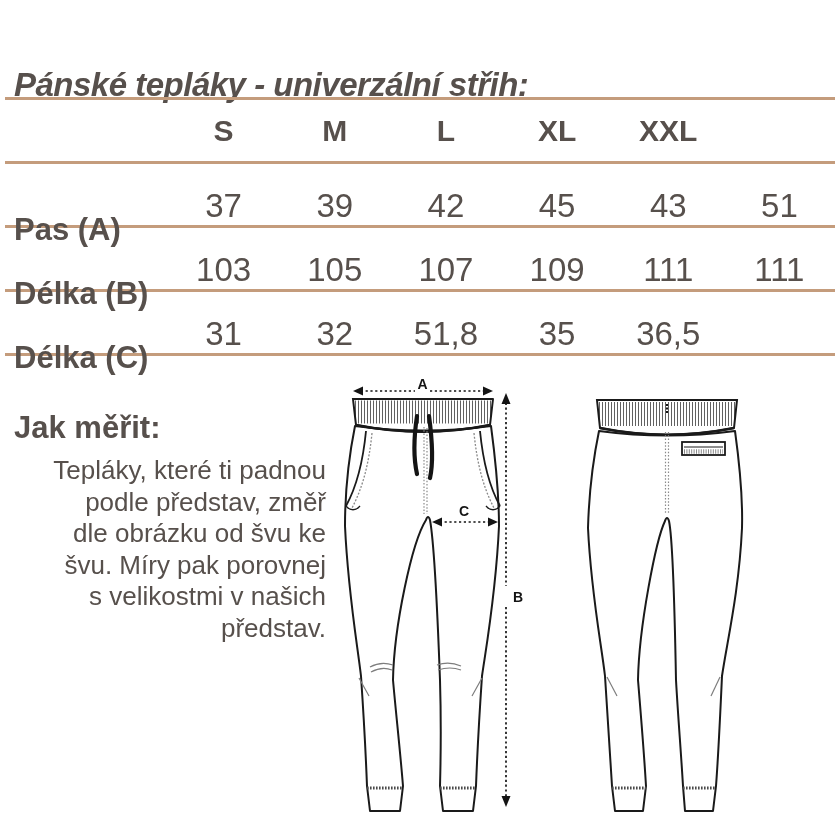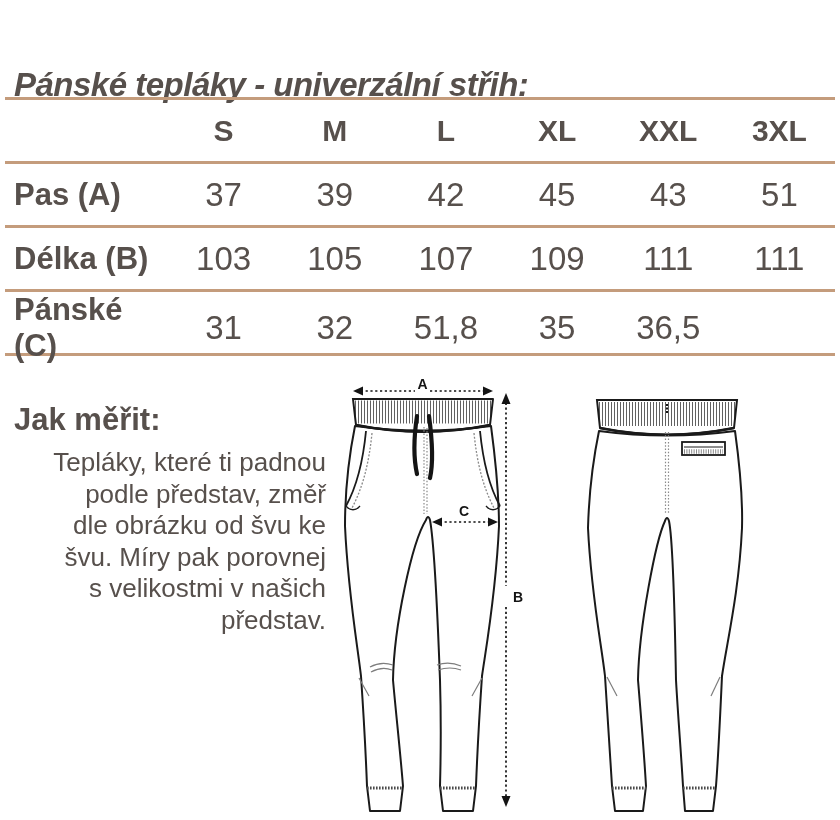--- a/index.html
+++ b/index.html
@@ -18,64 +18,63 @@
   
   .sizetable{position:absolute;left:5px;top:97px;width:830px;}
   .trow{
     display:grid;grid-template-columns:163px repeat(6,1fr);
     height:61px;align-items:center;
     border-top:3px solid var(--accent,#C49C7C);
   }
   .tend{border-top:3px solid var(--accent,#C49C7C);height:0;}
   .cell{text-align:center;font-size:33px;color:var(--text,#57504C);}
   .cell.head{font-size:30px;font-weight:bold;}
-  .cell.rlabel{text-align:left;padding-left:9px;font-size:31px;font-weight:bold;}
+  .cell.rlabel{text-align:left;padding-left:9px;font-size:31px;font-weight:bold;margin-top:48px;}
   
   .measure{position:absolute;left:14px;top:402px;width:312px;}
-  .measure-heading{font-size:31px;font-weight:bold;margin:0 0 9px 0;color:var(--text,#57504C);}
+  .measure-heading{font-size:31px;font-weight:bold;margin:8px 0 9px 0;color:var(--text,#57504C);}
   .measure-line{font-size:26px;line-height:31.5px;white-space:nowrap;color:var(--text,#57504C);text-align:right;}
   
   .diagram{position:absolute;left:330px;top:373px;width:510px;height:447px;}
   svg text{font-family:"Liberation Sans","DejaVu Sans",sans-serif;font-weight:600;font-size:14px;fill:#141414;}
 </style>
 </head>
 <body>
 
 <h1 class="page-title">Pánské tepláky - univerzální střih:</h1>
 
 <div class="sizetable">
   <div class="trow">
     <div class="cell rlabel"></div>
     <div class="cell head">S</div>
     <div class="cell head">M</div>
     <div class="cell head">L</div>
     <div class="cell head">XL</div>
     <div class="cell head">XXL</div>
-    <div class="cell head">3XL</div>
   </div>
   <div class="trow">
     <div class="cell rlabel">Pas (A)</div>
     <div class="cell">37</div>
     <div class="cell">39</div>
     <div class="cell">42</div>
     <div class="cell">45</div>
     <div class="cell">43</div>
     <div class="cell">51</div>
   </div>
   <div class="trow">
     <div class="cell rlabel">Délka (B)</div>
     <div class="cell">103</div>
     <div class="cell">105</div>
     <div class="cell">107</div>
     <div class="cell">109</div>
     <div class="cell">111</div>
     <div class="cell">111</div>
   </div>
   <div class="trow">
-    <div class="cell rlabel">Pánské (C)</div>
+    <div class="cell rlabel">Délka (C)</div>
     <div class="cell">31</div>
     <div class="cell">32</div>
     <div class="cell">51,8</div>
     <div class="cell">35</div>
     <div class="cell">36,5</div>
   </div>
   <div class="tend"></div>
 </div>
 
 <div class="measure">

